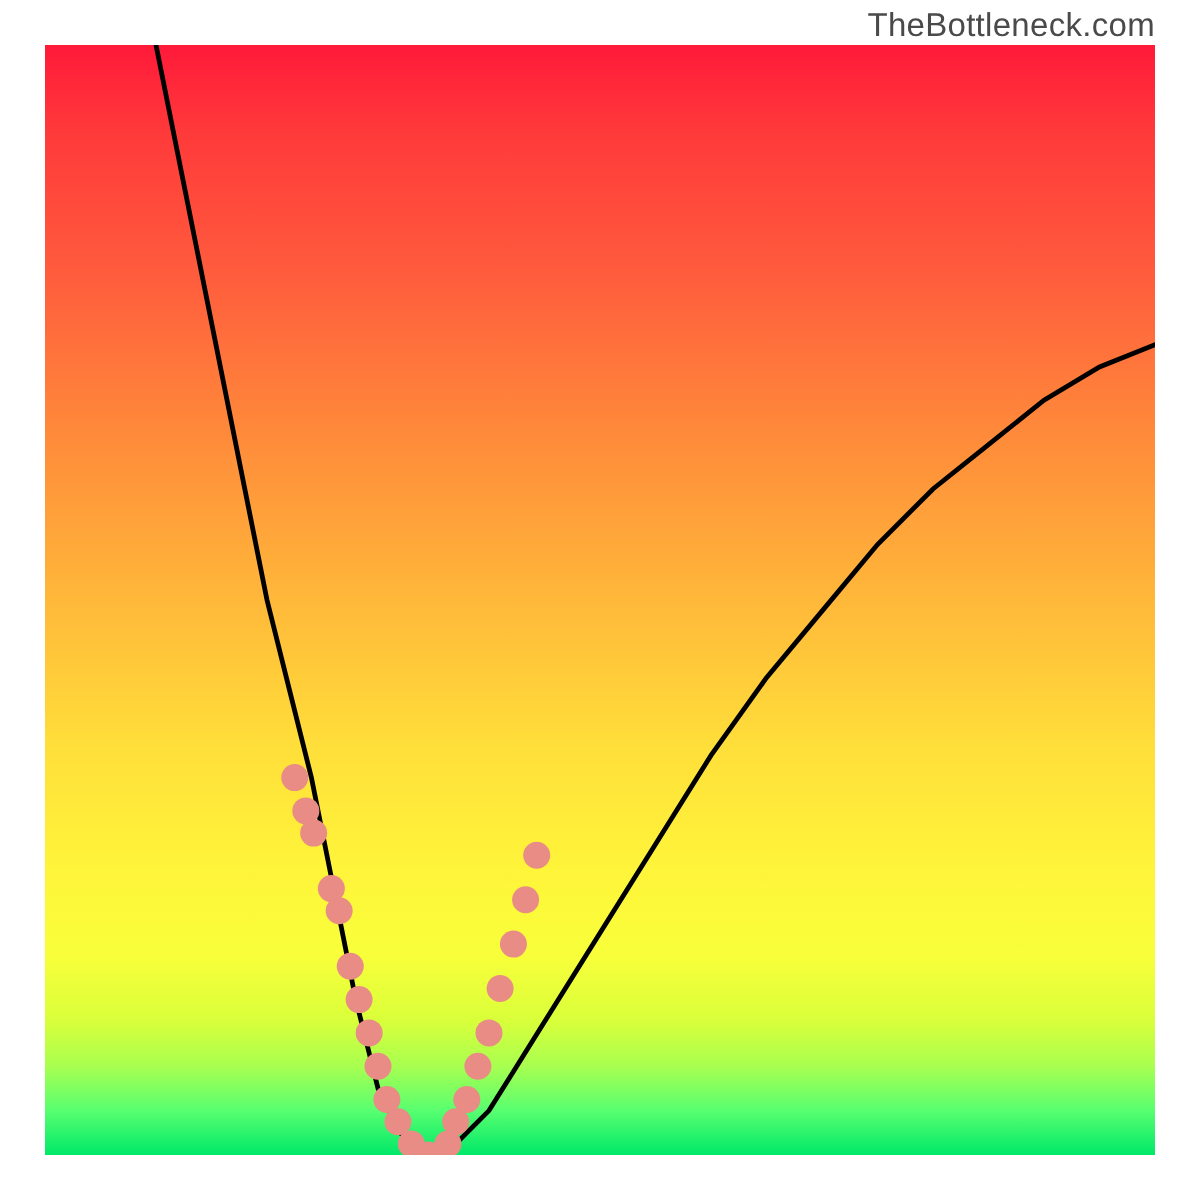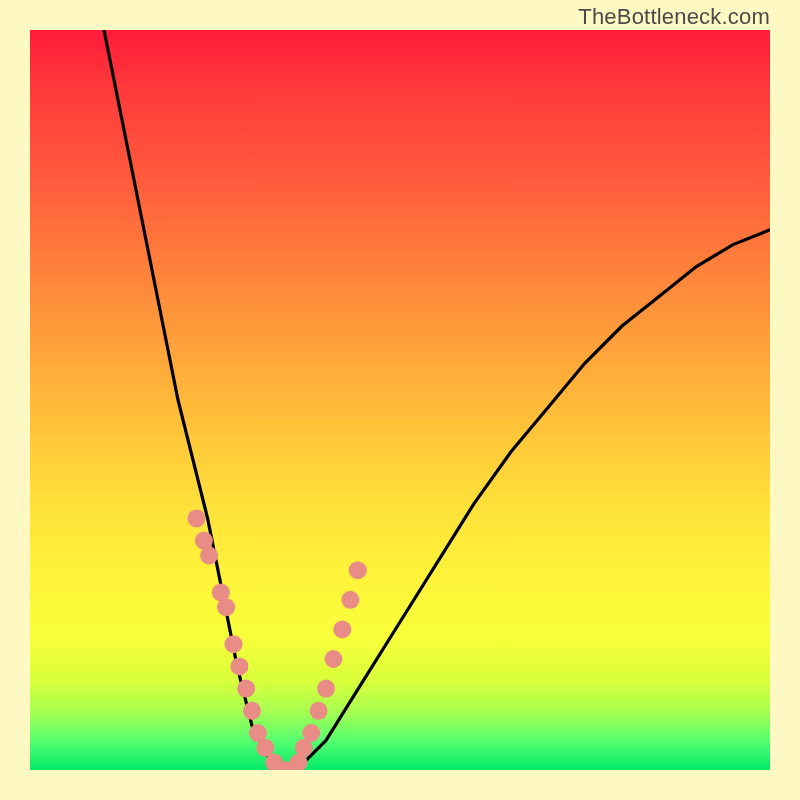--- a/index.html
+++ b/index.html
@@ -10,21 +10,21 @@
     overflow: hidden;
     background: #000;
     font-family: Arial, Helvetica, sans-serif;
   }
   .frame {
     position: absolute;
     left: 0;
     top: 0;
     width: 800px;
     height: 800px;
-    background: #fef9c3;
+    background: #ffffff;
   }
   .plot {
     position: absolute;
     left: 30px;
     top: 30px;
     width: 740px;
     height: 740px;
     
     background: linear-gradient(
       to bottom,

